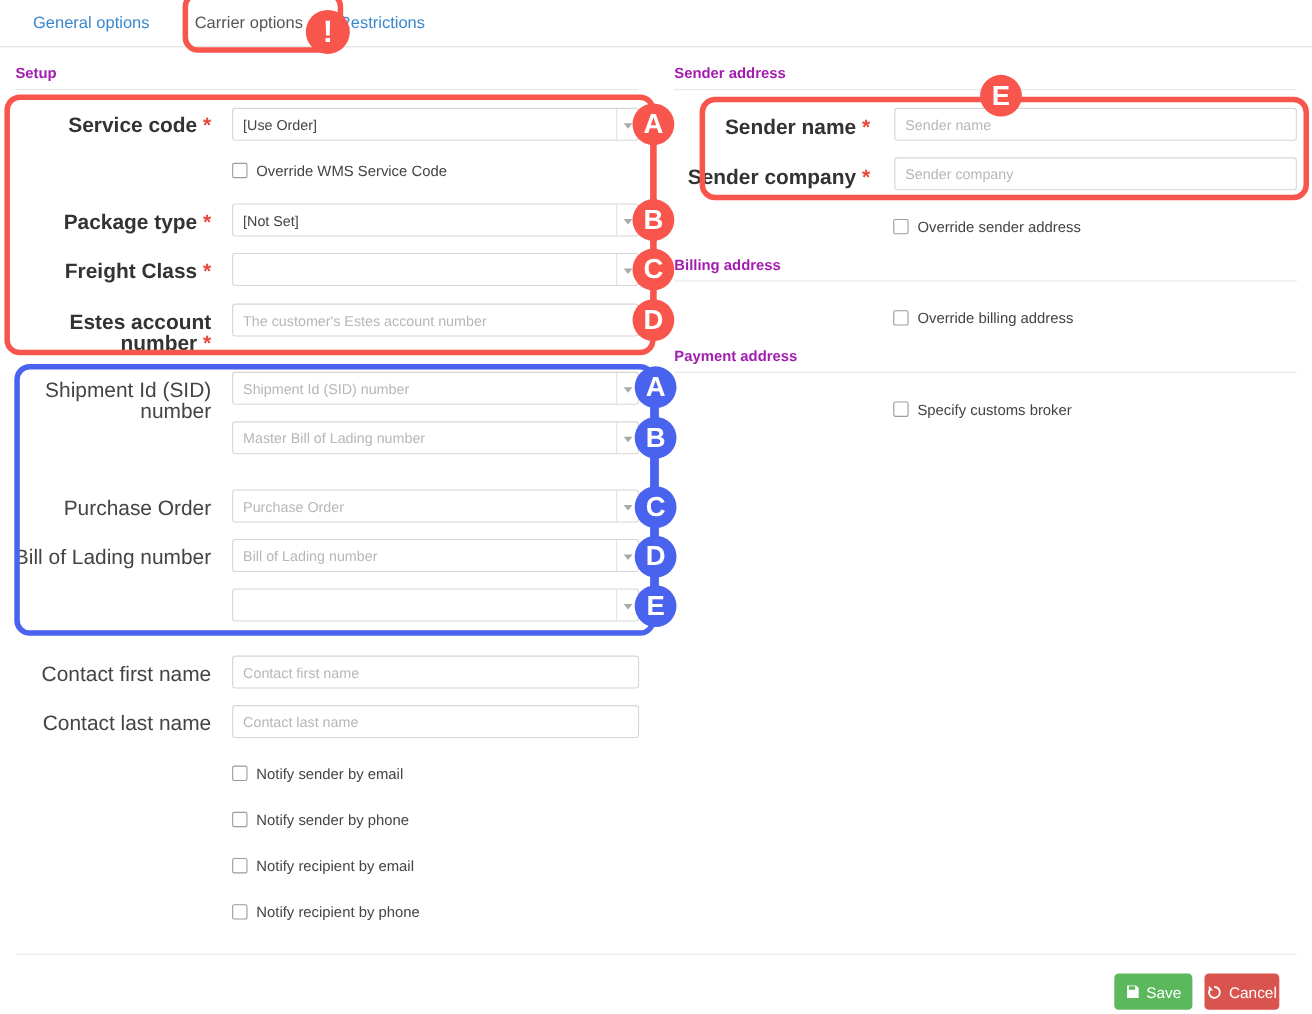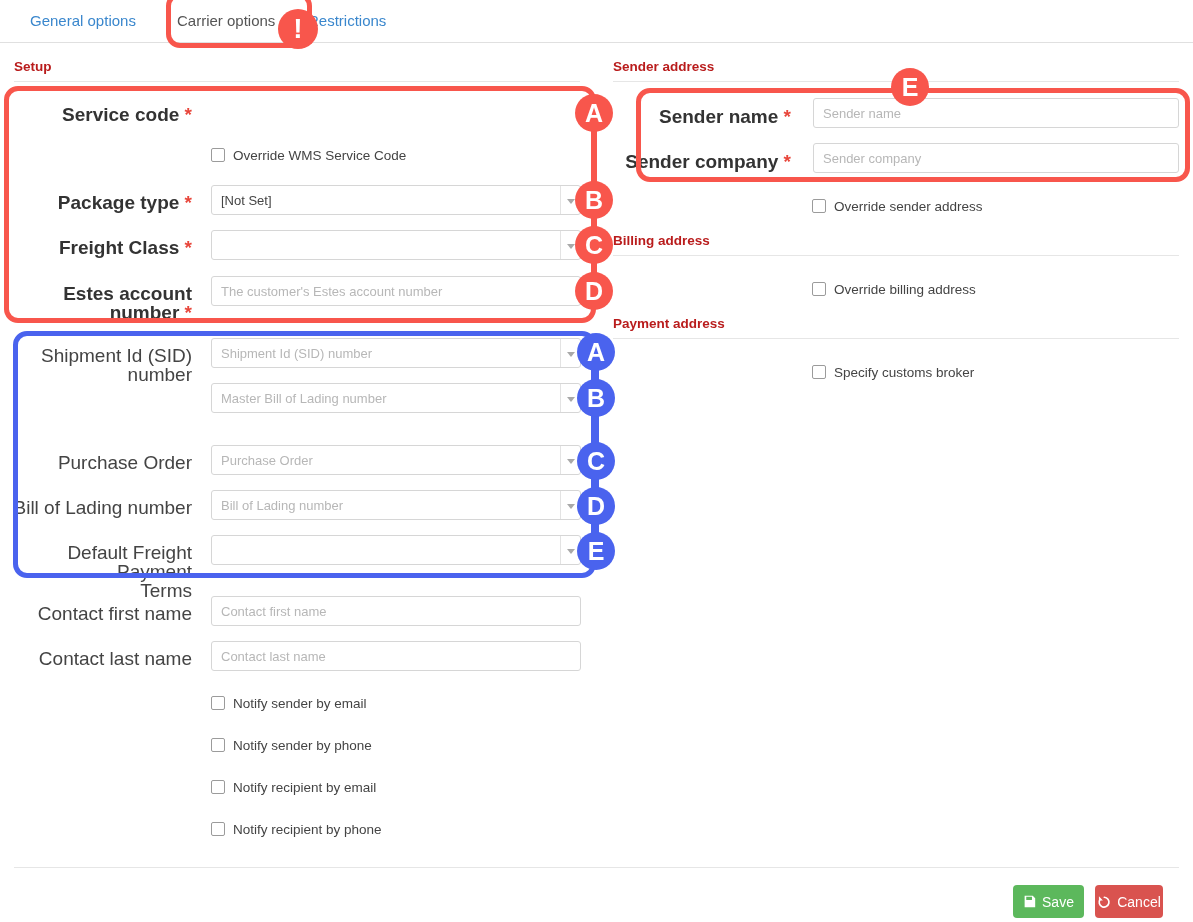--- a/index.html
+++ b/index.html
@@ -30,21 +30,21 @@
     white-space: nowrap;
   }
   .tab.active { color: #555555; cursor: default; }
   #tab-general { left: 30px; }
   #tab-carrier { left: 177px; }
   #tab-restrict { left: 308px; }
 
   
   .sect-title {
     position: absolute;
-    font-size: 13.5px; font-weight: bold; color: #b91c1c;
+    font-size: 13.5px; font-weight: bold; color: #a21caf;
     white-space: nowrap;
   }
   .sect-rule {
     position: absolute; height: 1px; background: #e6e6e6;
   }
 
   
   .lbl {
     position: absolute;
     font-size: 19px;
@@ -153,20 +153,24 @@
   <div class="sect-title" style="left:613px; top:59px;">Sender address</div>
   <div class="sect-rule" style="left:613px; top:81px; width:566px;"></div>
 
   <div class="sect-title" style="left:613px; top:233px;">Billing address</div>
   <div class="sect-rule" style="left:613px; top:255px; width:566px;"></div>
 
   <div class="sect-title" style="left:613px; top:316px;">Payment address</div>
   <div class="sect-rule" style="left:613px; top:338px; width:566px;"></div>
 
   <div class="lbl bold" style="left:0px; top:105px; width:192px;"><span>Service code</span><span class="req">&nbsp;*</span></div>
+  <div class="field" style="left:211px; top:98px; width:370px;">
+    <span class="val">[Use Order]</span>
+    <span class="caret"></span>
+  </div>
 
   <div class="cbrow" style="left:211px; top:147px;">
     <span class="cbox"></span>
     <span class="cbl">Override WMS Service Code</span>
   </div>
 
   <div class="lbl bold" style="left:0px; top:193px; width:192px;"><span>Package type</span><span class="req">&nbsp;*</span></div>
   <div class="field" style="left:211px; top:185px; width:370px;">
     <span class="val">[Not Set]</span>
     <span class="caret"></span>
@@ -199,22 +203,20 @@
     <span class="val ph">Purchase Order</span>
     <span class="caret"></span>
   </div>
 
   <div class="lbl" style="left:0px; top:498px; width:192px;">Bill of Lading number</div>
   <div class="field" style="left:211px; top:490px; width:370px;">
     <span class="val ph">Bill of Lading number</span>
     <span class="caret"></span>
   </div>
 
-  <div class="lbl" style="left:0px; top:543px; width:192px;">Default Freight Payment
-Terms</div>
   <div class="field" style="left:211px; top:535px; width:370px;">
     <span class="val"></span>
     <span class="caret"></span>
   </div>
 
   <div class="lbl" style="left:0px; top:604px; width:192px;">Contact first name</div>
   <div class="field" style="left:211px; top:596px; width:370px;">
     <span class="val ph">Contact first name</span>
   </div>
 

